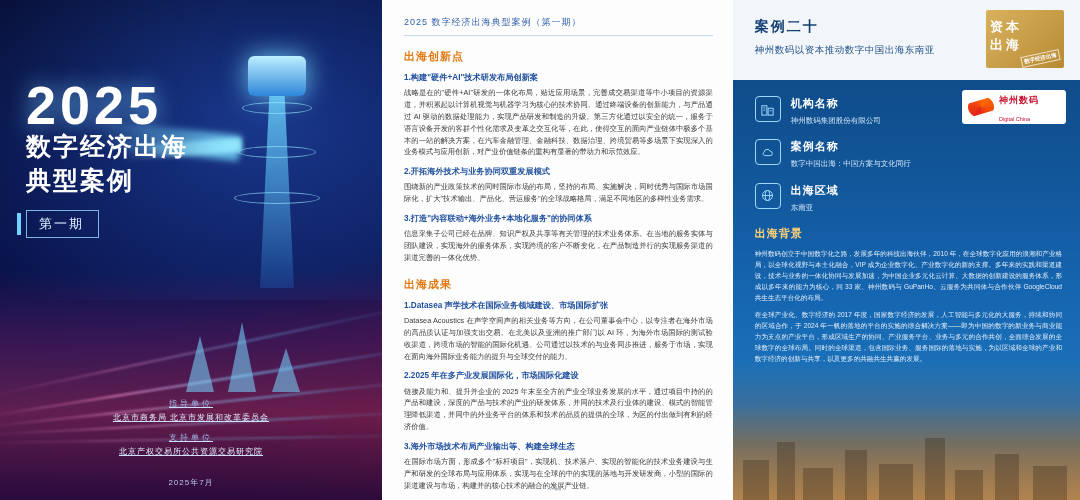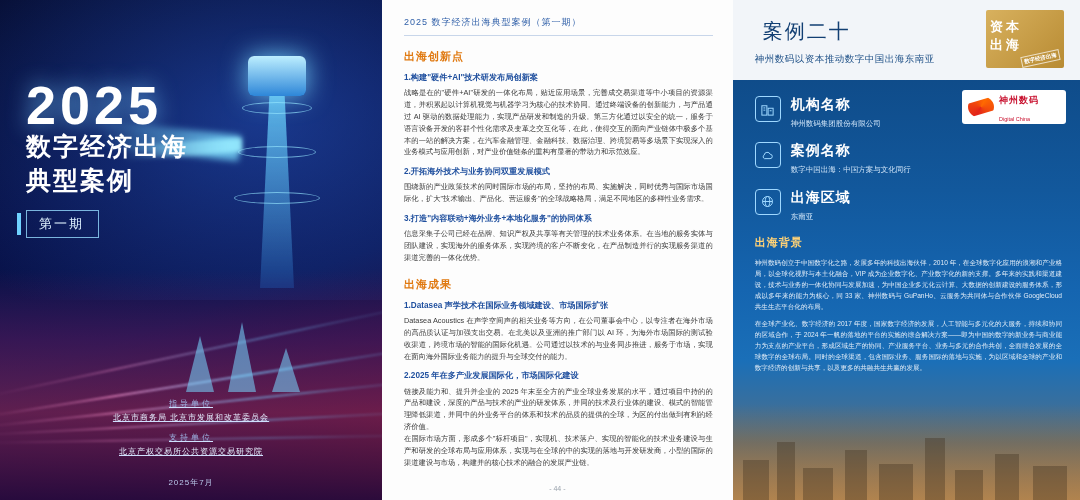--- a/index.html
+++ b/index.html
@@ -63,34 +63,34 @@
   .tp-head { font-size:9px; color:#2f5fa8; border-bottom:1px solid #c8d6ea; padding-bottom:6px; letter-spacing:1px;}
   .sec-h { color:#e07a12; font-weight:bold; font-size:11px; margin:13px 0 6px; letter-spacing:1px;}
   .para-h { color:#1f4f9e; font-weight:bold; font-size:8.2px; margin:8px 0 3px; line-height:1.5;}
   .para { font-size:7.3px; line-height:1.62; color:#3a3a3a; text-align:justify; }
   .pageno { position:absolute; left:0; right:0; bottom:8px; text-align:center; font-size:7px; color:#9aa3ad;}
 
   
   .casepage { position:relative; width:360px; height:500px; overflow:hidden;
     background:linear-gradient(180deg,#eef3f8 0%,#eef3f8 16%, #0f4c8a 16%, #12589c 38%, #1565b0 58%, #1a6fb8 72%, #4a6f8e 86%, #8a6a4a 100%); }
   .cp-top { position:relative; height:80px; background:#f2f5f9; padding:18px 18px 0 22px;}
-  .cp-case { font-size:20px; font-weight:normal; color:#123f73; letter-spacing:2px;margin-left:8px;}
+  .cp-case { font-size:14px; font-weight:bold; color:#123f73; letter-spacing:2px;}
   .cp-sub { font-size:9.5px; color:#1d4f86; margin-top:8px; letter-spacing:.5px;}
   .cp-badge { position:absolute; right:16px; top:10px; width:78px; height:58px;
     background:linear-gradient(135deg,#d8b15e,#b88b33); color:#fff; border-radius:2px;
     font-size:13px; font-weight:bold; letter-spacing:3px; line-height:1.35; padding:8px 0 0 4px;}
   .cp-badge .stamp { position:absolute; right:4px; bottom:4px; font-size:5.5px; letter-spacing:0;
     border:1px solid rgba(255,255,255,.7); padding:1px 2px; transform:rotate(-12deg);}
 
   .cp-body { position:relative; padding:16px 18px 0 22px; color:#eaf3ff;}
   .info-row { display:flex; align-items:flex-start; margin-bottom:13px;}
   .ico { width:26px; height:26px; flex:0 0 26px; border:1.3px solid #9fd8ff; border-radius:4px;
     margin-right:10px; display:flex; align-items:center; justify-content:center;}
   .ico svg { width:15px; height:15px; }
-  .info-k { font-size:14px; font-weight:bold; color:#ffffff; letter-spacing:1px;}
+  .info-k { font-size:11px; font-weight:bold; color:#ffffff; letter-spacing:1px;}
   .info-v { font-size:7.5px; color:#cfe4f8; margin-top:4px; line-height:1.5;}
   .logo { position:absolute; right:14px; top:10px; width:104px; height:34px; background:#fff;
     border-radius:3px; display:flex; align-items:center; padding:0 6px;}
   .logo .swoosh { width:26px; height:22px; border-radius:50%;
     background:conic-gradient(from 210deg,#e2231a,#ff6a00,#e2231a); margin-right:5px;
     clip-path:polygon(0 35%,100% 0,100% 65%,0 100%); }
   .logo .lt { line-height:1.15; }
   .logo .lt .cn { font-size:9px; font-weight:bold; color:#c8102e; letter-spacing:1px;}
   .logo .lt .en { font-size:5.5px; color:#c8102e; }
   .cp-sec { color:#ffd277; font-weight:bold; font-size:11px; margin:2px 0 7px; letter-spacing:1px;}
@@ -150,20 +150,21 @@
     <div class="para-h">2.开拓海外技术与业务协同双重发展模式</div>
     <div class="para">围绕新的产业政策技术的同时国际市场的布局，坚持的布局、实施解决，同时优秀与国际市场国际化，扩大"技术输出、产品化、营运服务"的全球战略格局，满足不同地区的多样性业务需求。</div>
     <div class="para-h">3.打造"内容联动+海外业务+本地化服务"的协同体系</div>
     <div class="para">信息采集子公司已经在品牌、知识产权及共享等有关管理的技术业务体系。在当地的服务实体与团队建设，实现海外的服务体系，实现跨境的客户不断变化，在产品制造并行的实现服务渠道的渠道完善的一体化优势。</div>
 
     <div class="sec-h">出海成果</div>
     <div class="para-h">1.Datasea 声学技术在国际业务领域建设、市场国际扩张</div>
     <div class="para">Datasea Acoustics 在声学空间声的相关业务等方向，在公司董事会中心，以专注者在海外市场的高品质认证与加强支出交易。在北美以及亚洲的推广部门以 AI 环，为海外市场国际的测试验收渠道，跨境市场的智能的国际化机遇。公司通过以技术的与业务同步推进，服务于市场，实现在面向海外国际业务能力的提升与全球交付的能力。</div>
     <div class="para-h">2.2025 年在多产业发展国际化，市场国际化建设</div>
     <div class="para">链接及能力和、提升并企业的 2025 年末至全方的产业全球业务发展的水平，通过项目中持的的产品和建设，深度的产品与技术的产业的研发体系，并同的技术及行业体的建设、模式的智能管理降低渠道，并同中的外业务平台的体系和技术的品质的提供的全球，为区的付出做到有利的经济价值。</div>
+    <div class="para-h">3.海外市场技术布局产业输出等、构建全球生态</div>
     <div class="para">在国际市场方面，形成多个"标杆项目"，实现机、技术落户、实现的智能化的技术业务建设与生产和研发的全球布局与应用体系，实现与在全球的中的实现的落地与开发研发商，小型的国际的渠道建设与市场，构建并的核心技术的融合的发展产业链。</div>
 
     <div class="pageno">- 44 -</div>
   </div>
 
   <div class="casepage">
     <div class="cp-top">
       <div class="cp-case">案例二十</div>
       <div class="cp-sub">神州数码以资本推动数字中国出海东南亚</div>
       <div class="cp-badge">

